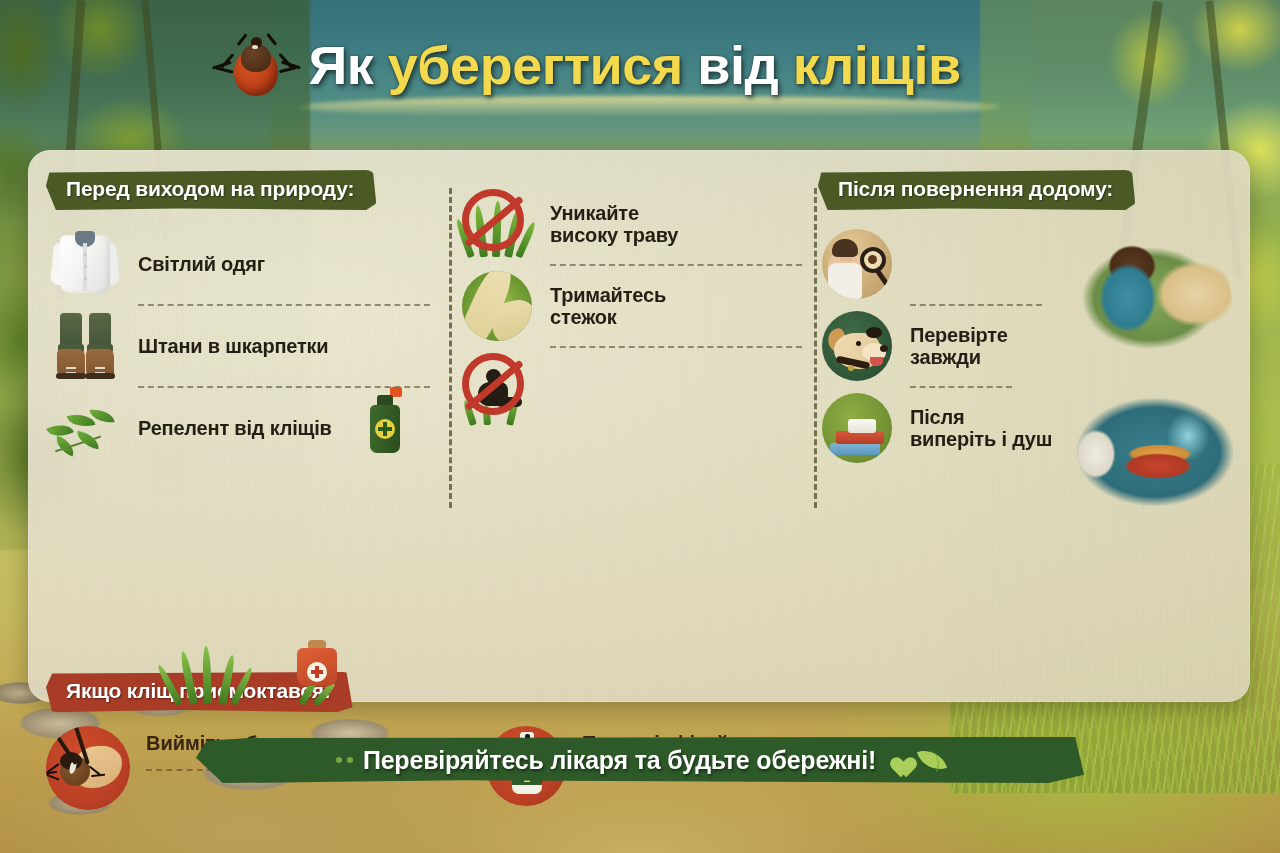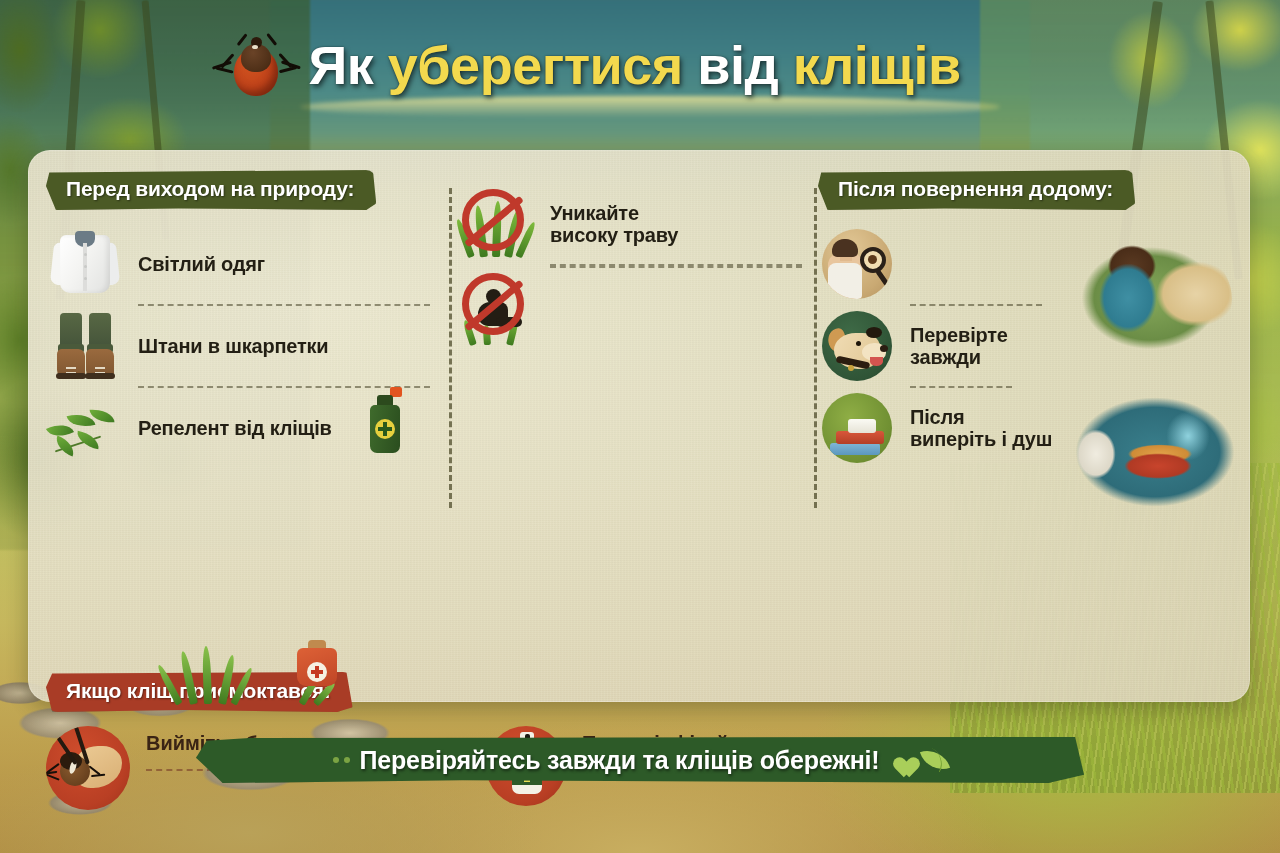--- a/index.html
+++ b/index.html
@@ -638,20 +638,34 @@
             </div>
           </div>
           <div class="row-label">
             <div>Уникайте</div>
             <div>високу траву</div>
           </div>
         </div>
 
         <div class="row-sep"></div>
 
+        <div class="row">
+          <div class="icon-slot">
+            <div class="ic">
+              <div class="circ circ-path">
+                <div class="trail-sand"></div>
+                <div class="trail-sand2"></div>
+              </div>
+            </div>
+          </div>
+          <div class="row-label">
+            <div>Тримайтесь</div>
+            <div>стежок</div>
+          </div>
+        </div>
 
         <div class="row-sep"></div>
 
         <div class="row">
           <div class="icon-slot">
             <div class="ic">
               <div class="grass-tuft" style="left:12px; bottom:2px; width:7px; height:26px; transform:rotate(-18deg);"></div>
               <div class="grass-tuft" style="left:26px; bottom:2px; width:7px; height:20px; transform:rotate(-4deg);"></div>
               <div class="grass-tuft" style="left:48px; bottom:2px; width:7px; height:28px; transform:rotate(14deg);"></div>
               <div class="sit-head"></div>
@@ -805,18 +819,18 @@
     <div class="aid-circ" style="left:15px; top:22px;"></div>
     <div class="cross-v" style="left:23px; top:26px; width:4px; height:12px; background:#c53a22;"></div>
     <div class="cross-v" style="left:19px; top:30px; width:12px; height:4px; background:#c53a22;"></div>
   </div>
 
   <div class="footer">
     <div class="footer-dots">
       <div class="fdot"></div>
         <div class="fdot"></div>
     </div>
-    <div class="footer-text">Перевіряйтесь завжди та кліщів обережні!</div>
+    <div class="footer-text">Перевіряйтесь лікаря та будьте обережні!</div>
     <div class="heart-icon"></div>
     <div class="leaf-icon"></div>
   </div>
 
 </div>
 
 </body></html>

